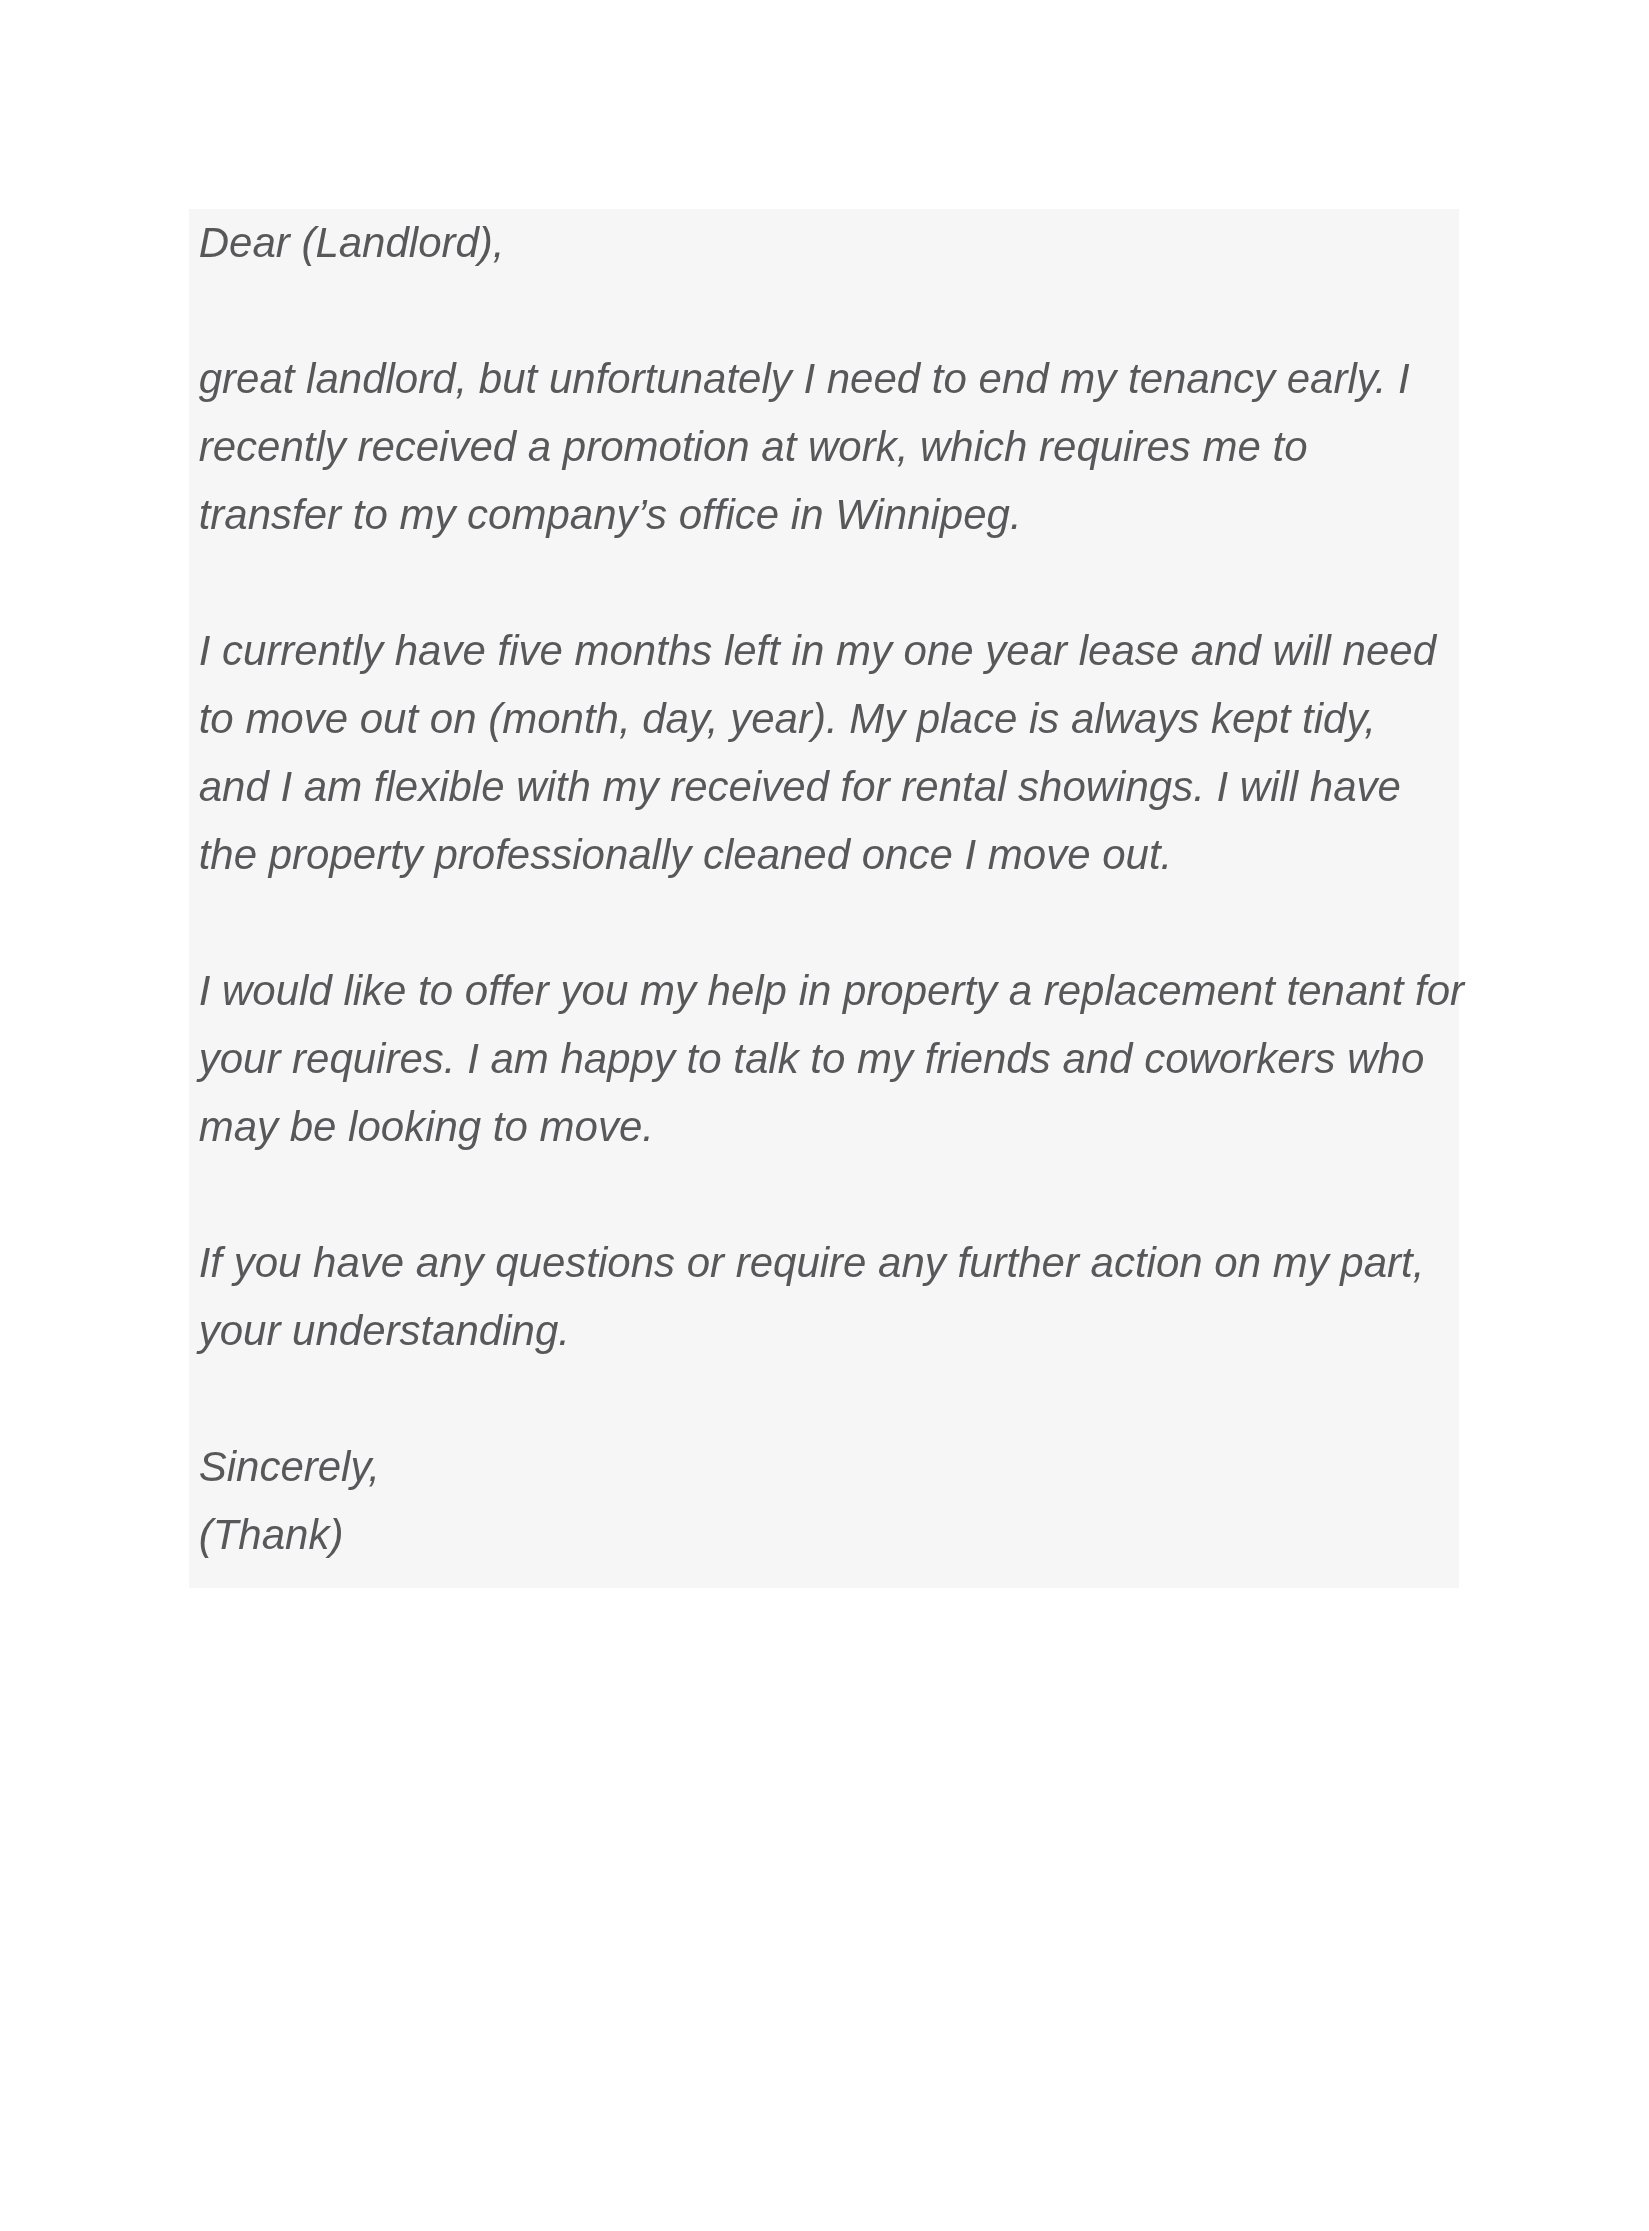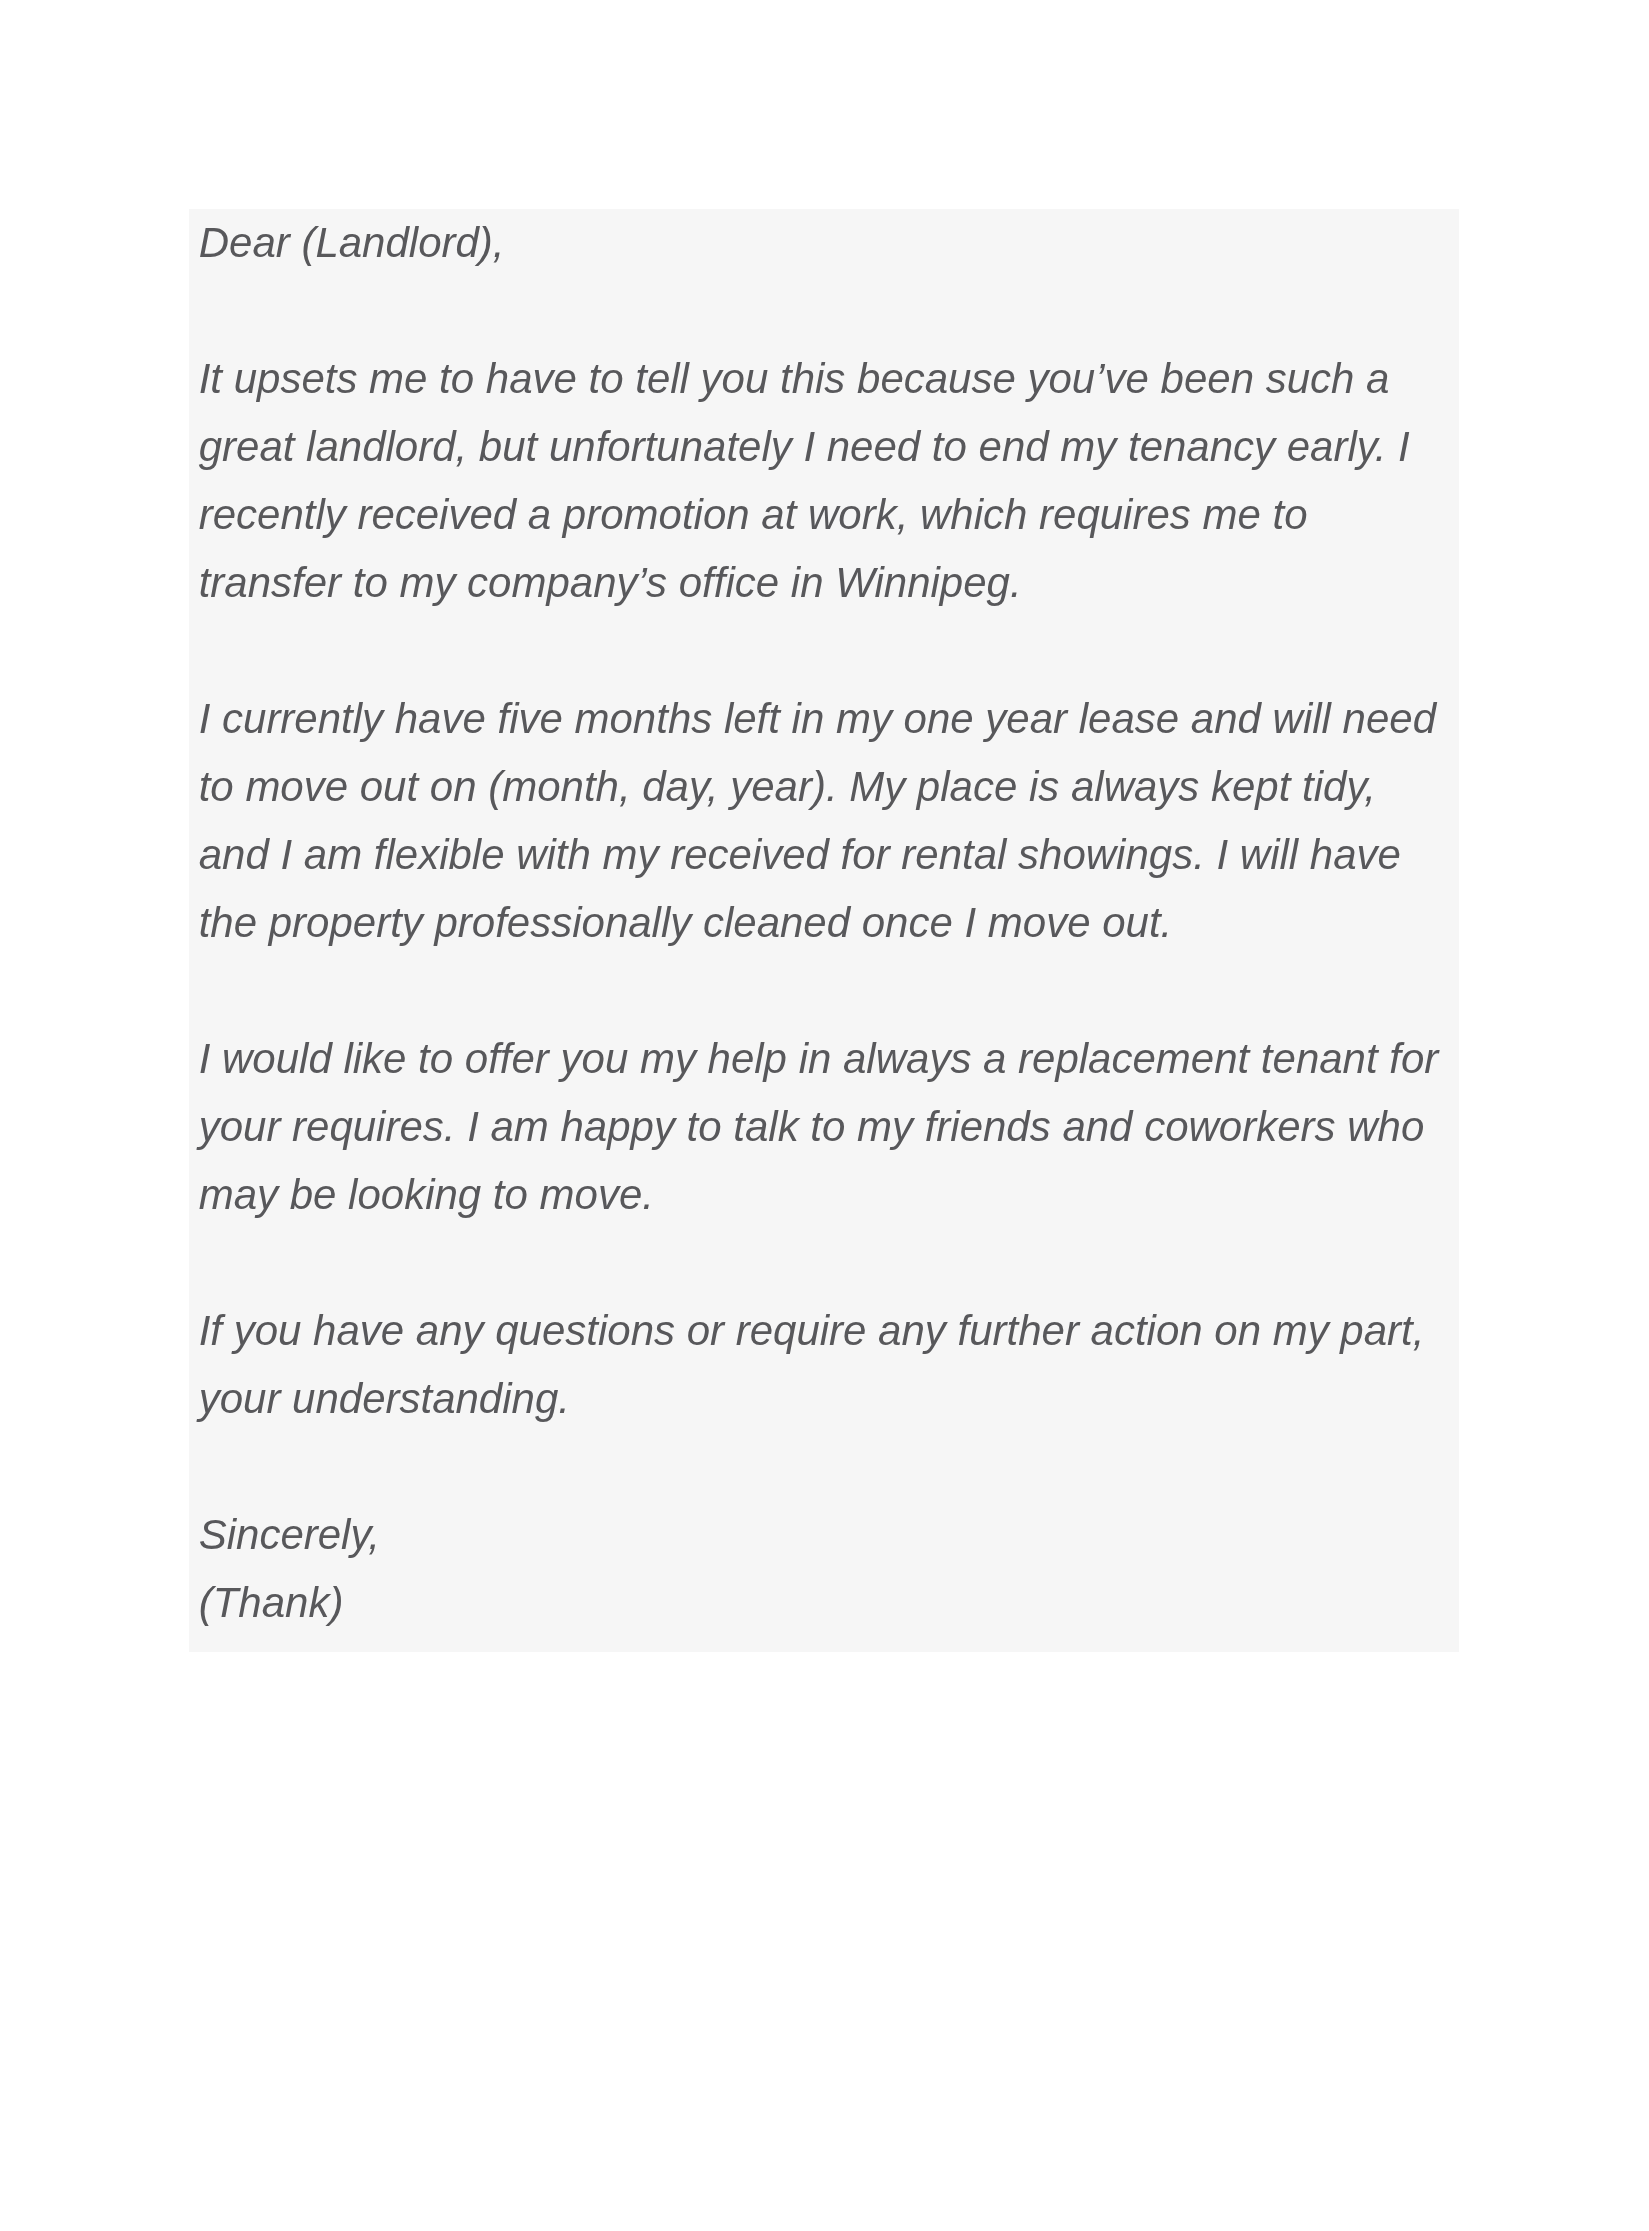--- a/index.html
+++ b/index.html
@@ -41,35 +41,34 @@
 <body>
 
 <div class="page">
   <div class="letter-block">
 
     <div class="para">
       <div class="line">Dear (Landlord),</div>
     </div>
 
     <div class="para">
-      <div class="line">It upsets me to have to tell you this because you’ve been such a</div>
       <div class="line">great landlord, but unfortunately I need to end my tenancy early. I</div>
       <div class="line">recently received a promotion at work, which requires me to</div>
       <div class="line">transfer to my company’s office in Winnipeg.</div>
     </div>
 
     <div class="para">
       <div class="line">I currently have five months left in my one year lease and will need</div>
       <div class="line">to move out on (month, day, year). My place is always kept tidy,</div>
       <div class="line">and I am flexible with my received for rental showings. I will have</div>
       <div class="line">the property professionally cleaned once I move out.</div>
     </div>
 
     <div class="para">
-      <div class="line">I would like to offer you my help in always a replacement tenant for</div>
+      <div class="line">I would like to offer you my help in property a replacement tenant for</div>
       <div class="line">your requires. I am happy to talk to my friends and coworkers who</div>
       <div class="line">may be looking to move.</div>
     </div>
 
     <div class="para">
       <div class="line">If you have any questions or require any further action on my part,</div>
       <div class="line">your understanding.</div>
     </div>
 
     <div class="para">

